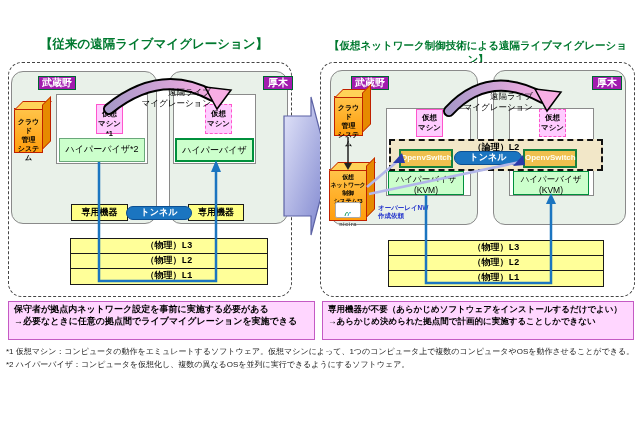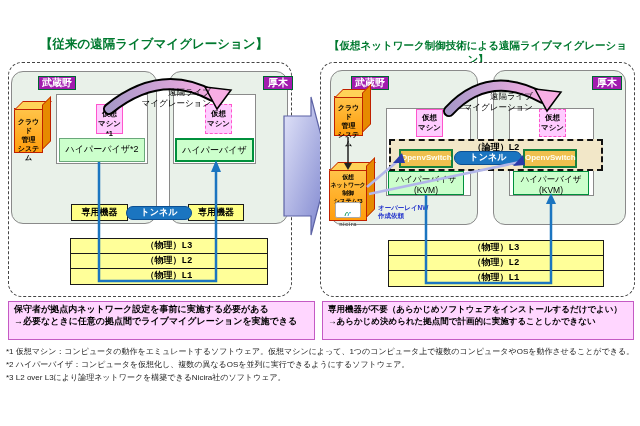--- a/index.html
+++ b/index.html
@@ -201,14 +201,13 @@
   <div>→必要なときに任意の拠点間でライブマイグレーションを実施できる</div>
 </div>
 <div class="note" style="left:322px;top:301px;width:312px;height:39px;font-size:8.5px;">
   <div>専用機器が不要（あらかじめソフトウェアをインストールするだけでよい）</div>
   <div>→あらかじめ決められた拠点間で計画的に実施することしかできない</div>
 </div>
 
 <div class="footnotes" style="left:6px;top:345px;width:632px;">
   <div>*1 仮想マシン：コンピュータの動作をエミュレートするソフトウェア。仮想マシンによって、1つのコンピュータ上で複数のコンピュータやOSを動作させることができる。</div>
   <div>*2 ハイパーバイザ：コンピュータを仮想化し、複数の異なるOSを並列に実行できるようにするソフトウェア。</div>
-  <div>*3 L2 over L3により論理ネットワークを構築できるNicira社のソフトウェア。</div>
 </div>
 
 </body></html>

